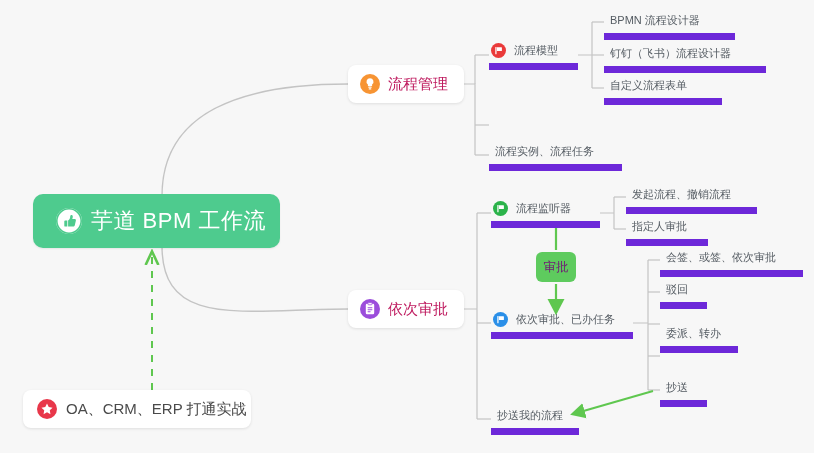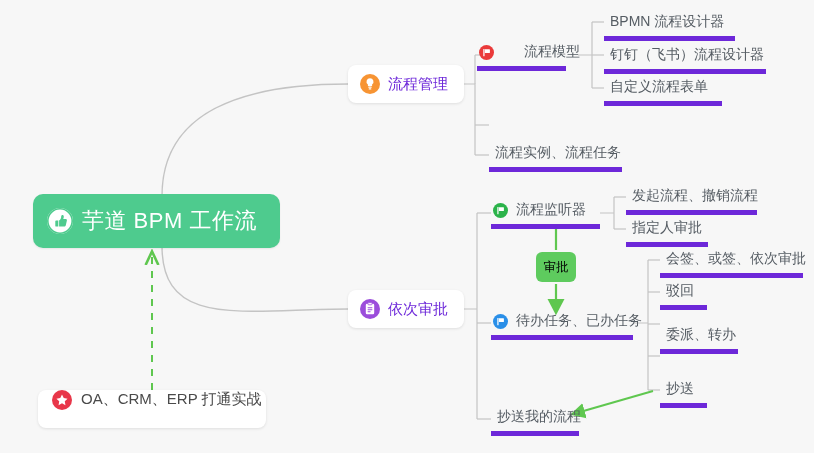--- a/index.html
+++ b/index.html
@@ -15,21 +15,21 @@
 
   
   .root-node{
     position:absolute;
     left:33px;top:194px;
     width:247px;height:54px;
     background:#4ecb8e;
     border-radius:10px;
     display:flex;align-items:center;
     box-sizing:border-box;
-    padding-left:14px;
+    padding-left:23px;
     box-shadow:0 1px 2px rgba(0,0,0,.07);
   }
   .root-label{
     color:#ffffff;
     font-size:22px;
     letter-spacing:.5px;
     margin-left:9px;
     white-space:nowrap;
   }
 
@@ -38,62 +38,62 @@
     position:absolute;
     background:#ffffff;
     border-radius:8px;
     display:flex;align-items:center;
     box-sizing:border-box;
     padding:0 16px 0 12px;
     height:38px;
     box-shadow:0 1px 3px rgba(0,0,0,.10);
   }
   .branch-label{
-    font-size:15px;color:#6d28d9;white-space:nowrap;margin-left:8px;
+    font-size:15px;color:#be185d;white-space:nowrap;margin-left:8px;
   }
 
   
   .leaf{
     position:absolute;
-    font-size:14px;
+    font-size:11px;
     color:#555c63;
     white-space:nowrap;
     padding:2px 6px 5px 6px;
-    border-bottom:5px solid #6d28d9;
+    border-bottom:7px solid #6d28d9;
     box-sizing:border-box;
   }
   .leaf.with-icon{
     display:flex;align-items:center;padding-left:2px;
   }
   .leaf .leaf-text{margin-left:8px;}
 
   
   .callout-node{
     position:absolute;
-    left:38px;top:390px;
+    left:23px;top:390px;
     width:228px;height:38px;
     background:#ffffff;
     border-radius:8px;
-    display:flex;
+    display:flex;align-items:center;
     padding-left:14px;
     box-sizing:border-box;
     box-shadow:0 1px 3px rgba(0,0,0,.10);
   }
   .callout-label{font-size:15px;color:#4a4a4a;margin-left:9px;white-space:nowrap;}
 
   
   .pill-badge{
     position:absolute;
     left:536px;top:252px;
     width:40px;height:30px;
     background:#5ecb5e;
     border-radius:6px;
     display:flex;align-items:center;justify-content:center;
   }
-  .pill-badge span{color:#000000;font-size:12.5px;}
+  .pill-badge span{color:#701a75;font-size:12.5px;}
 
   
   .icon-circle{
     border-radius:50%;
     display:flex;align-items:center;justify-content:center;
     flex:0 0 auto;
   }
   .ic-lg{width:26px;height:26px;}
   .ic-md{width:20px;height:20px;}
   .ic-sm{width:15px;height:15px;}
@@ -170,21 +170,21 @@
     <span class="icon-circle ic-md" style="background:#f79433;">
       <svg width="20" height="20" viewBox="0 0 20 20">
         <path d="M10 4.2 a3.5 3.5 0 0 0 -2.1 6.3 v1.4 h4.2 v-1.4 A3.5 3.5 0 0 0 10 4.2 z" fill="#ffffff"></path>
         <rect x="8.3" y="12.6" width="3.4" height="1.2" rx="0.5" fill="#ffffff"></rect>
         <rect x="8.7" y="14.3" width="2.6" height="1.1" rx="0.5" fill="#ffffff"></rect>
       </svg>
     </span>
     <span class="branch-label">流程管理</span>
   </div>
 
-  <div class="leaf with-icon" style="left:477px;top:41px;width:89px;gap:22px;">
+  <div class="leaf with-icon" style="left:489px;top:41px;width:89px;">
     <span class="icon-circle ic-sm" style="background:#ea3a3a;">
       <svg width="15" height="15" viewBox="0 0 15 15">
         <rect x="4.3" y="3.9" width="1.25" height="7.4" rx="0.5" fill="#ffffff"></rect>
         <path d="M5.9 4.3 h4.5 a0.5 0.5 0 0 1 0.5 0.5 v2.6 a0.5 0.5 0 0 1 -0.5 0.5 h-4.5 z" fill="#ffffff"></path>
       </svg>
     </span>
     <span class="leaf-text">流程模型</span>
   </div>
 
   <div class="leaf" style="left:604px;top:11px;width:131px;">BPMN 流程设计器</div>
@@ -219,21 +219,21 @@
   <div class="leaf" style="left:626px;top:185px;width:131px;">发起流程、撤销流程</div>
   <div class="leaf" style="left:626px;top:217px;width:82px;">指定人审批</div>
 
   <div class="leaf with-icon" style="left:491px;top:310px;width:142px;">
     <span class="icon-circle ic-sm" style="background:#2a8fe8;">
       <svg width="15" height="15" viewBox="0 0 15 15">
         <rect x="4.3" y="3.9" width="1.25" height="7.4" rx="0.5" fill="#ffffff"></rect>
         <path d="M5.9 4.3 h4.5 a0.5 0.5 0 0 1 0.5 0.5 v2.6 a0.5 0.5 0 0 1 -0.5 0.5 h-4.5 z" fill="#ffffff"></path>
       </svg>
     </span>
-    <span class="leaf-text">待办任务、已办任务</span>
+    <span class="leaf-text">依次审批、已办任务</span>
   </div>
 
   <div class="leaf" style="left:660px;top:248px;width:143px;">会签、或签、依次审批</div>
   <div class="leaf" style="left:660px;top:280px;width:47px;">驳回</div>
   <div class="leaf" style="left:660px;top:324px;width:78px;">委派、转办</div>
   <div class="leaf" style="left:660px;top:378px;width:47px;">抄送</div>
 
   <div class="leaf" style="left:491px;top:406px;width:88px;">抄送我的流程</div>
 
   <div class="pill-badge">

